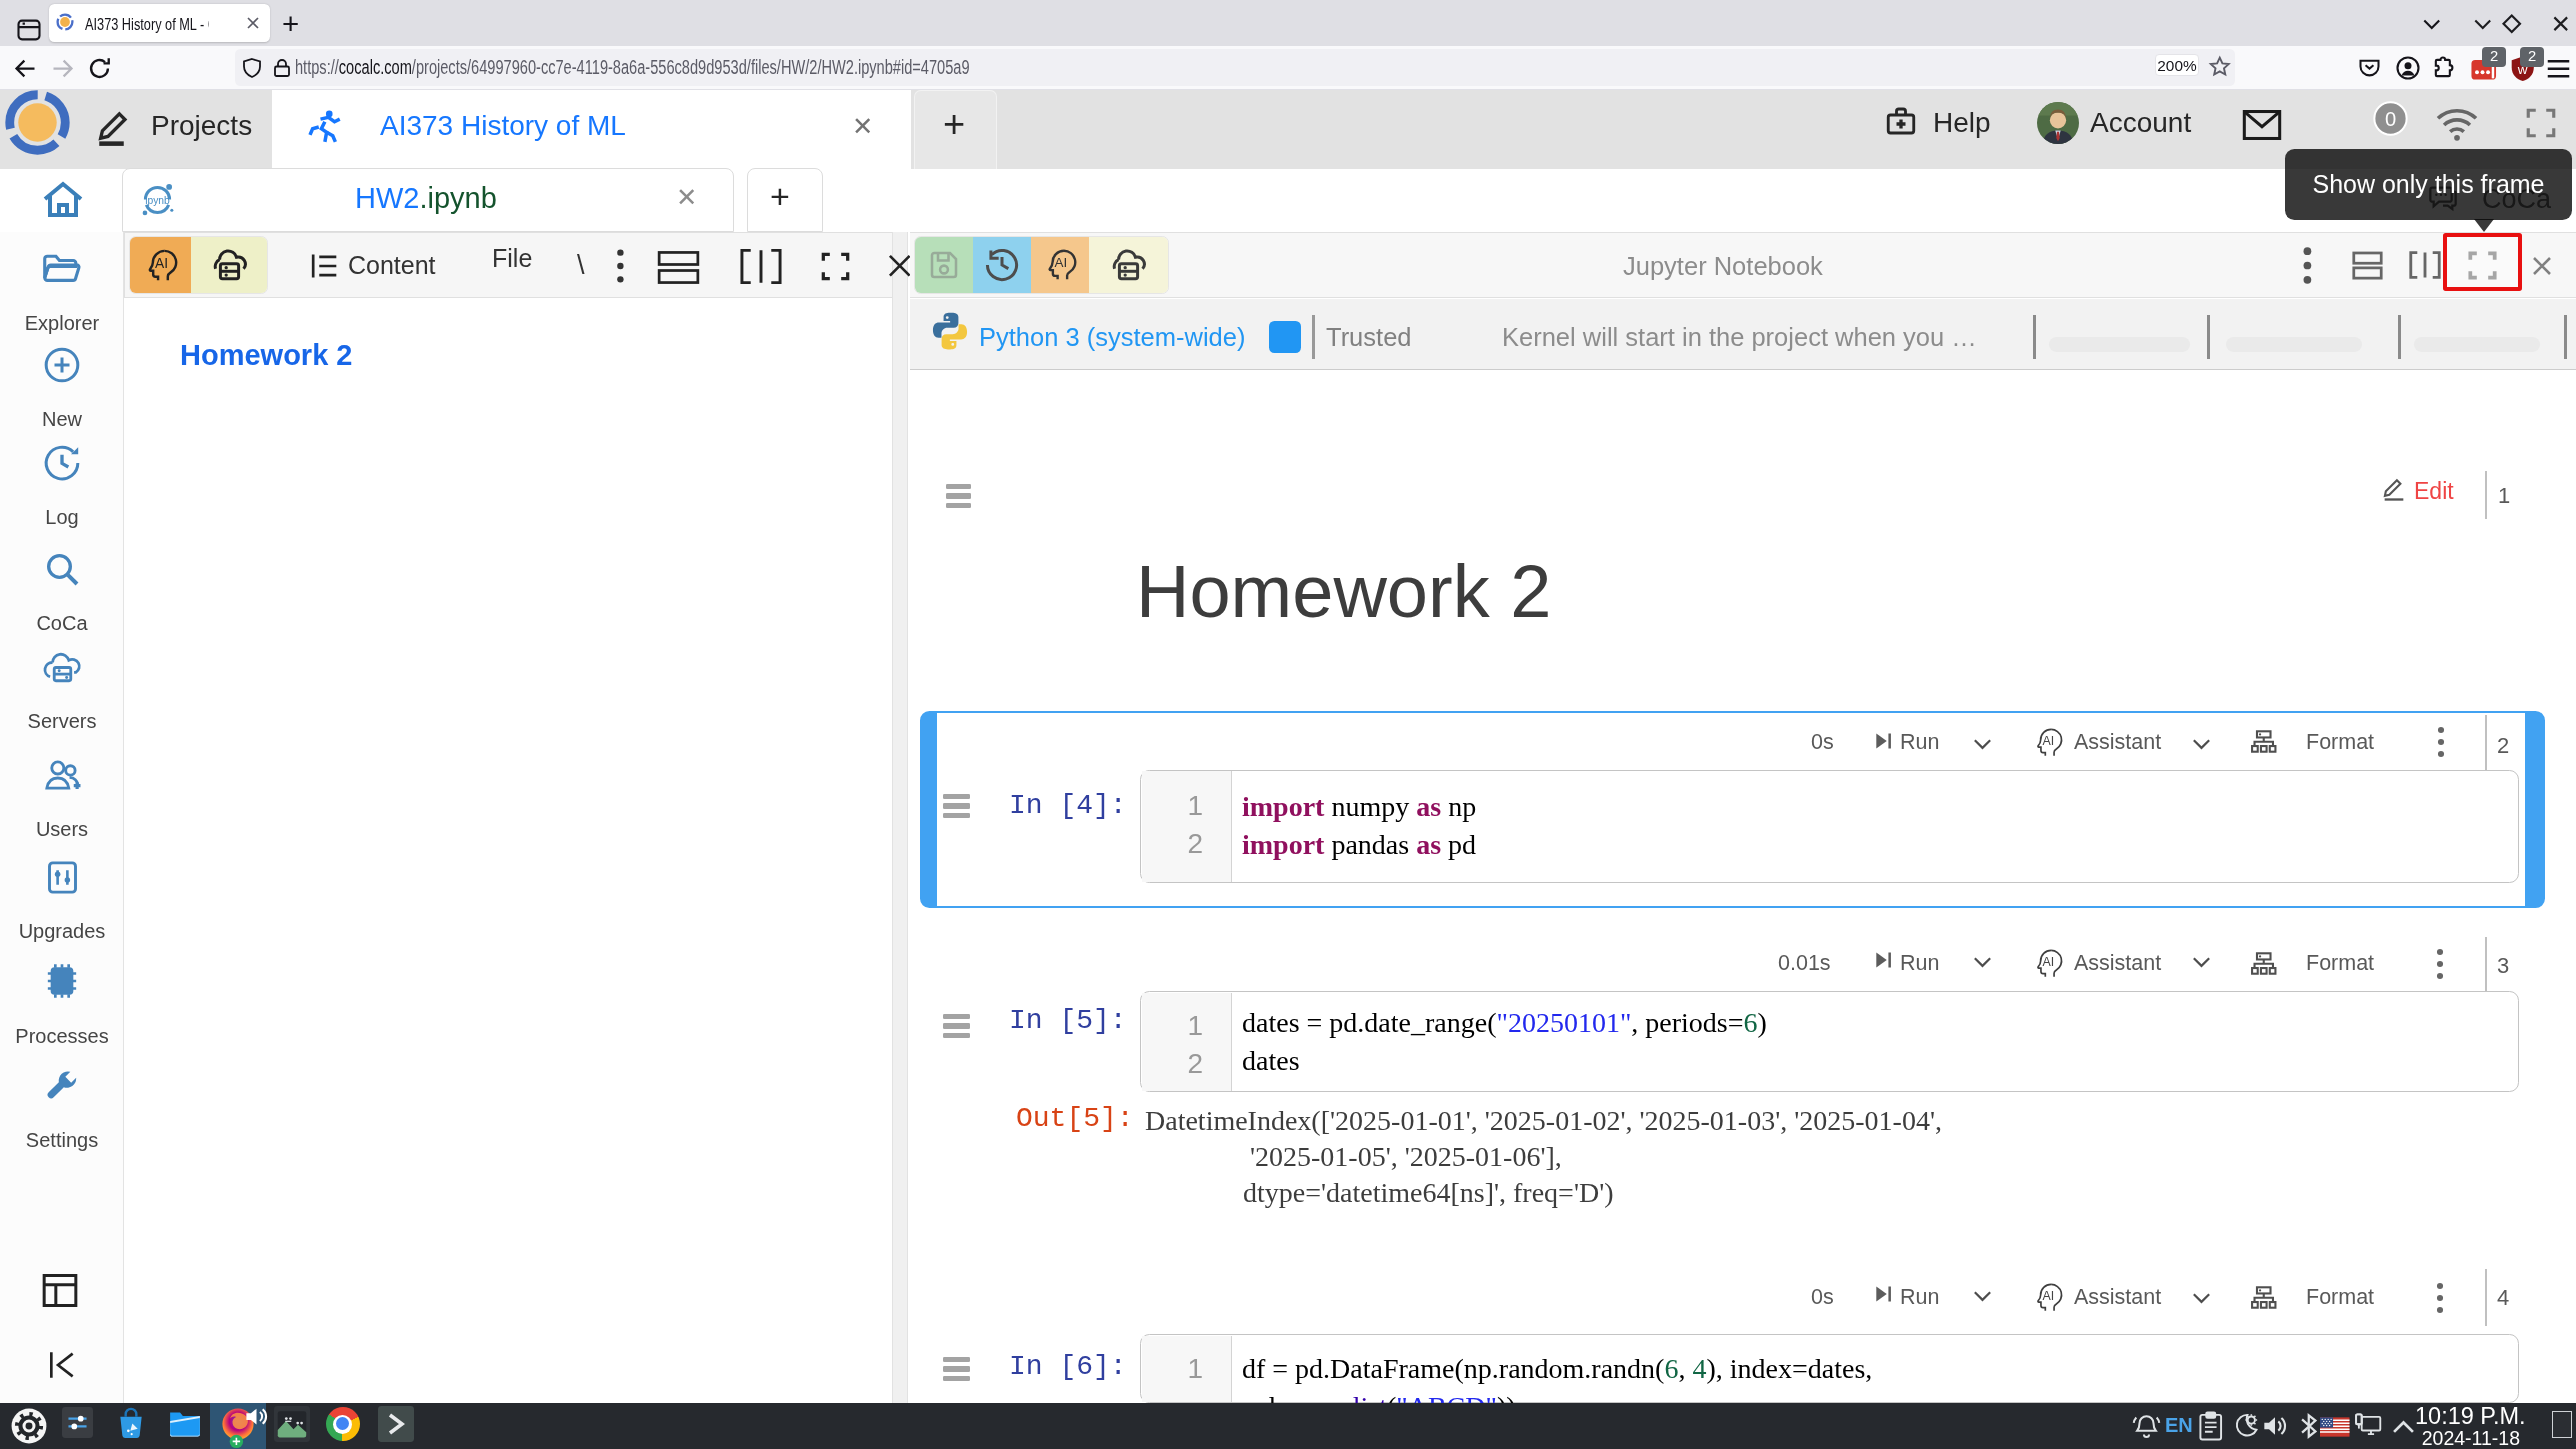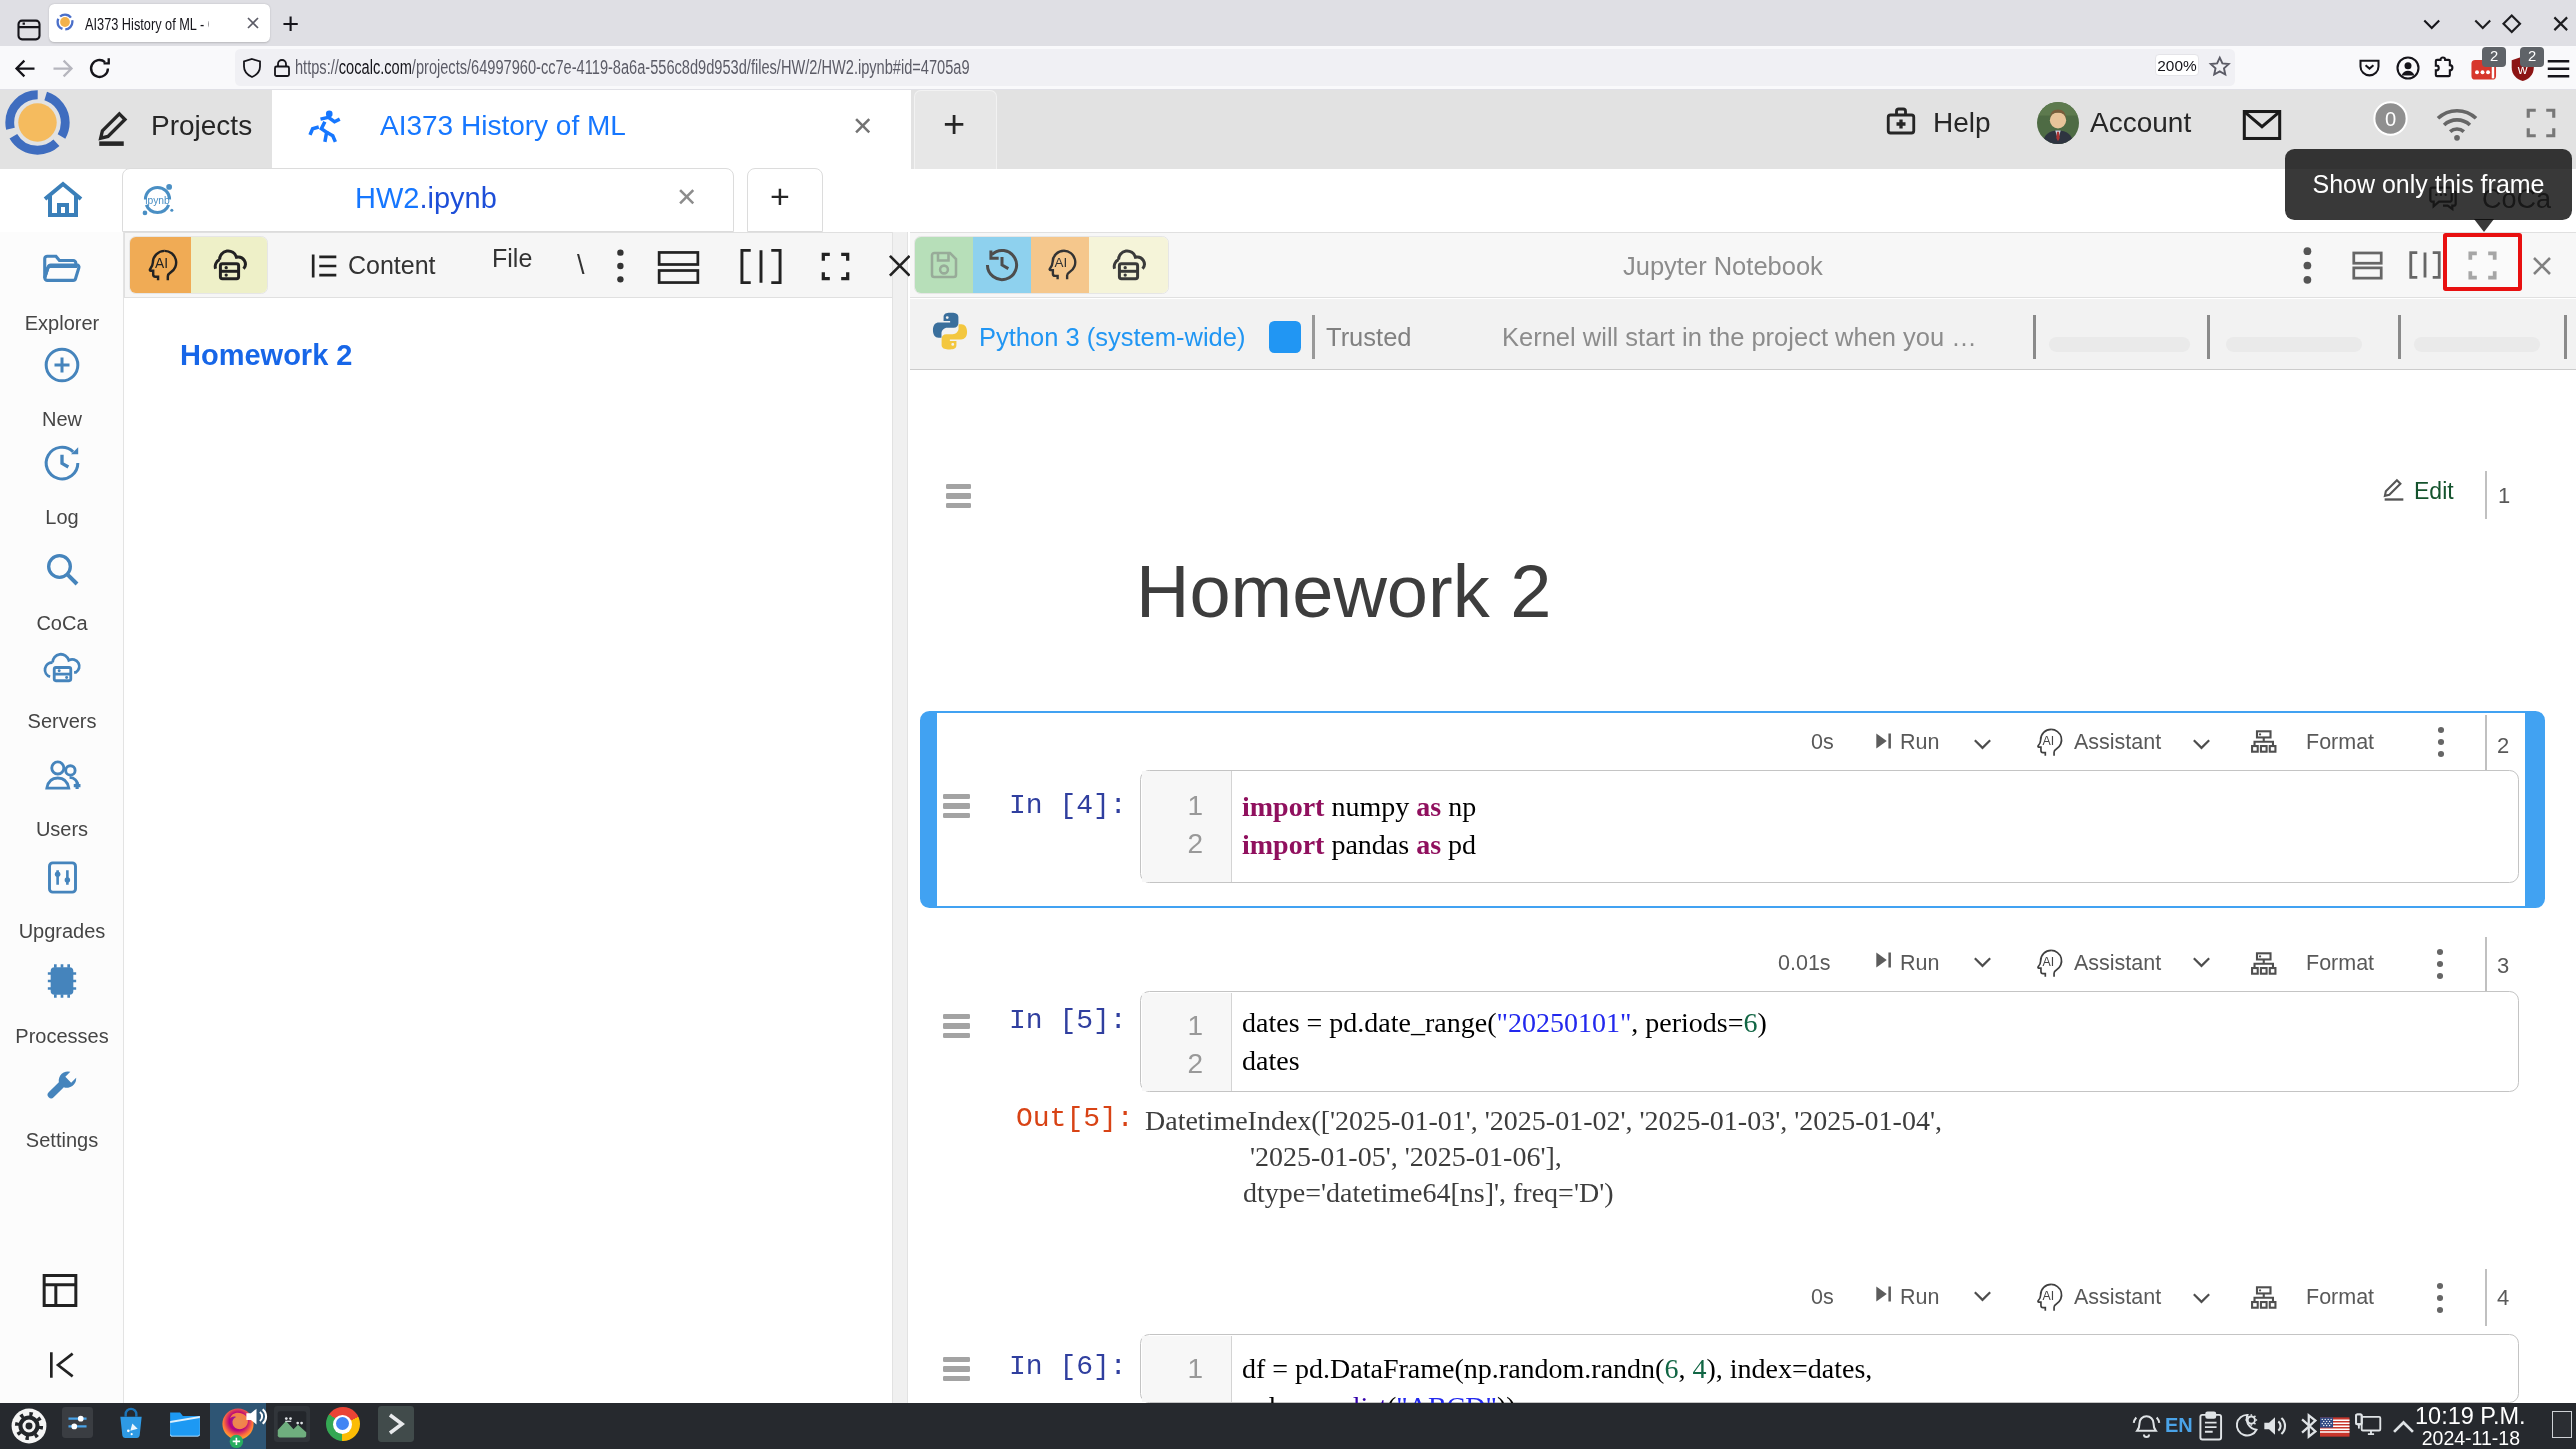--- a/index.html
+++ b/index.html
@@ -269,21 +269,21 @@
 <div class="abs" style="left:136px;top:178px">
     <svg width="43" height="43" viewBox="0 0 48 48">
       <path d="M10.5 24a13.5 13.5 0 0 1 27 0" fill="none" stroke="#4a8fc4" stroke-width="3.4"></path>
       <path d="M36.5 30a13.5 13.5 0 0 1-25 0" fill="none" stroke="#4a8fc4" stroke-width="3.4"></path>
       <text x="24" y="28.5" font-size="11.5" fill="#4a8fc4" text-anchor="middle" font-family="Liberation Sans">ipynb</text>
       <circle cx="37" cy="10" r="3.2" fill="#4a8fc4"></circle>
       <circle cx="10" cy="39" r="2.6" fill="#4a8fc4"></circle>
       <circle cx="40" cy="36" r="1.7" fill="#4a8fc4"></circle>
     </svg>
   </div>
-<div class="abs" style="left:355px;top:182px;font-size:29px"><span style="color:#1677ff">HW2</span><span style="color:#1d4ed8">.ipynb</span></div>
+<div class="abs" style="left:355px;top:182px;font-size:29px"><span style="color:#1677ff">HW2</span><span style="color:#14532d">.ipynb</span></div>
 <div class="abs" style="left:676px;top:182px;font-size:25.5px;color:#8c8c8c">✕</div>
 <div class="abs" id="plusbtn2"></div>
 <div class="abs" style="left:770px;top:177px;font-size:34px;font-weight:300;color:#262626">+</div>
 
 <div class="abs" id="sidebar"></div>
 <div class="sbitem" style="top:251px">
     <svg width="42" height="38" viewBox="0 0 24 22" fill="none" stroke="#4584bc" stroke-width="1.8">
       <path d="M2 4.5A1.5 1.5 0 0 1 3.5 3h5l2 2.5h8A1.5 1.5 0 0 1 20 7v2H5.2a1.6 1.6 0 0 0-1.5 1.1L2 15.5z"></path>
       <path d="M2 15.5l2-6.2a1.6 1.6 0 0 1 1.5-1.1h15.3a1 1 0 0 1 1 1.3l-1.9 6.3a1.6 1.6 0 0 1-1.5 1.2H3.5A1.5 1.5 0 0 1 2 15.5z"></path>
     </svg>
@@ -515,21 +515,21 @@
     <div></div>
     <div></div>
     <div></div>
   </div>
 <div class="abs" style="left:2380px;top:475px">
     <svg width="28" height="28" viewBox="0 0 24 24" fill="none" stroke="#555" stroke-width="1.8">
       <path d="M14.5 4.5l3 3L8 17l-3.8.8L5 14z"></path>
       <path d="M4 21h16" stroke-width="2"></path>
     </svg>
   </div>
-<div class="abs" style="left:2414px;top:478px;font-size:23px;color:#14532d">Edit</div>
+<div class="abs" style="left:2414px;top:478px;font-size:23px;color:#ef4444">Edit</div>
 <div class="abs tbdiv" style="left:2485px;top:471px;height:48px"></div>
 <div class="abs cellnum" style="left:2498px;top:483px">1</div>
 <div class="abs" style="left:1136px;top:549px;font-size:74px;color:#3d3d3d">Homework 2</div>
 
 <div class="abs" id="cell2"></div>
 <div class="celltb" style="left:1811px;top:730px">0s</div>
 <div class="abs" style="left:1873px;top:731px">
     <svg width="20" height="20" viewBox="0 0 24 24" fill="#5c5c5c">
       <path d="M4 3l12.5 9L4 21z"></path>
       <rect x="18.5" y="3" width="3" height="18"></rect>

